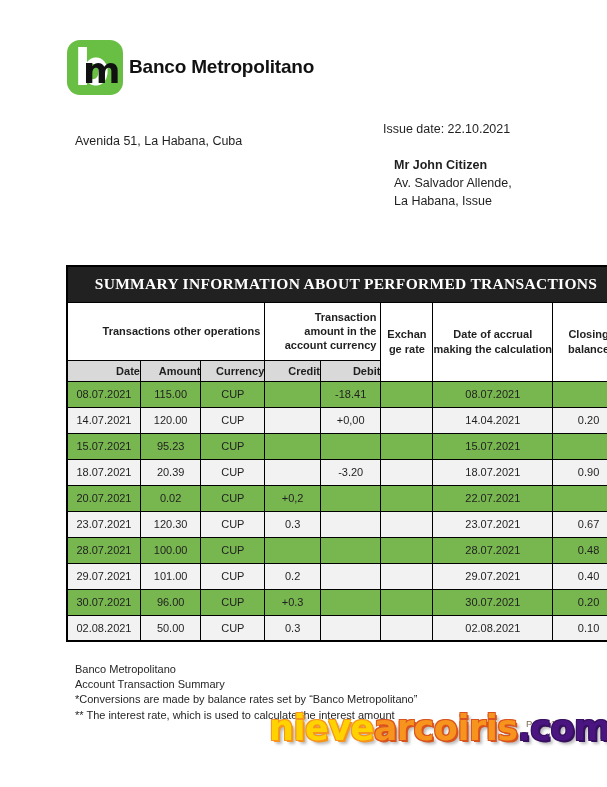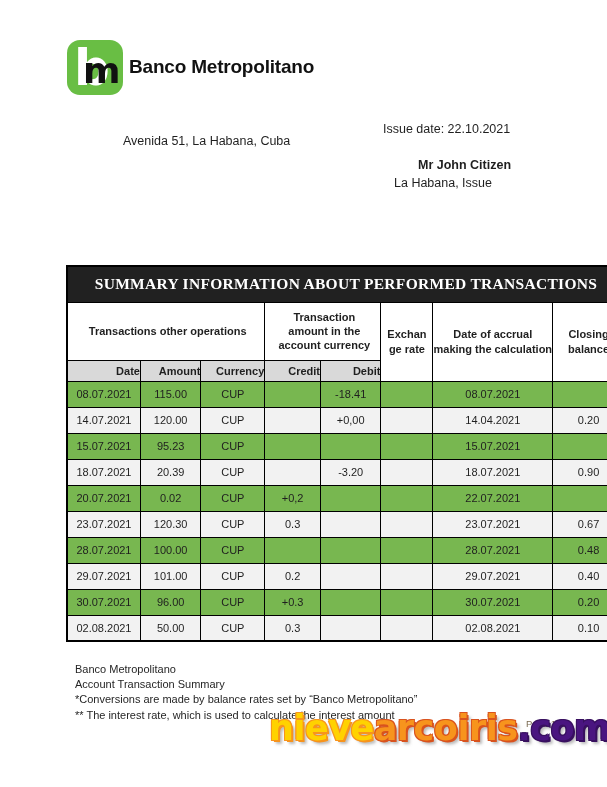--- a/index.html
+++ b/index.html
@@ -31,24 +31,24 @@
     font-weight:bold; font-size:36px; line-height:34px;
     color:#111111;
   }
   .bank-name {
     position:absolute; left:129px; top:56px;
     font-size:19px; font-weight:bold; letter-spacing:-0.2px;
     color:#111111;
   }
 
   
-  .sender-address { position:absolute; left:75px; top:134px; font-size:12.5px;margin-left:48px; }
+  .sender-address { position:absolute; left:75px; top:134px; font-size:12.5px; }
   .issue-date     { position:absolute; left:383px; top:122px; font-size:12.5px; }
   .recipient      { position:absolute; left:394px; top:156px; font-size:12.5px; line-height:18px; }
-  .recipient .name { font-weight:bold;margin-left:24px; }
+  .recipient .name { font-weight:bold; }
 
   
   table.doc-table {
     position:absolute; left:66px; top:265px;
     width:560px;
     border-collapse:collapse; table-layout:fixed;
     font-size:11px;
     border:2px solid var(--border,#000);
   }
   .doc-table th, .doc-table td {
@@ -57,21 +57,21 @@
     overflow:hidden;
   }
   .title-row th {
     background:var(--title-bg,#212121);
     color:var(--title-text,#fff);
     font-family:"Liberation Serif", serif;
     font-size:15.5px; letter-spacing:0.3px;
     height:36px;
   }
   .group-row th { height:58px; font-weight:bold; line-height:1.3; background:#ffffff; }
-  .group-row th.al { text-align:center; padding-left:7px; padding-right:4px; }
+  .group-row th.al { text-align:right; padding-left:7px; padding-right:4px; }
   .group-row th.wrap { overflow-wrap:anywhere; padding:0 5px; }
   .sub-row th { height:21px; font-weight:bold; background:var(--subheader-bg,#d9d9d9);text-align:right; }
   .doc-table tbody td { height:26px; background:var(--row-alt,#f2f2f2); font-weight:normal; }
   .doc-table tbody tr.hl td { background:var(--row-green,#78b750); }
 
   
   .footer { position:absolute; left:75px; top:662px; font-size:11px; line-height:15.2px; color:#262626; }
 
   
   .page-label {
@@ -91,20 +91,21 @@
 <div class="logo-mark">
   <span class="logo-b">b</span>
   <span class="logo-m">m</span>
 </div>
 <div class="bank-name">Banco Metropolitano</div>
 
 <div class="sender-address">Avenida 51, La Habana, Cuba</div>
 <div class="issue-date">Issue date: 22.10.2021</div>
 <div class="recipient">
   <div class="name">Mr John Citizen</div>
+  <div>Av. Salvador Allende,</div>
   <div>La Habana, Issue</div>
 </div>
 
 <table class="doc-table">
   <colgroup>
     <col style="width:62px">
       <col style="width:51px">
       <col style="width:54px">
     <col style="width:47px">
       <col style="width:51px">

